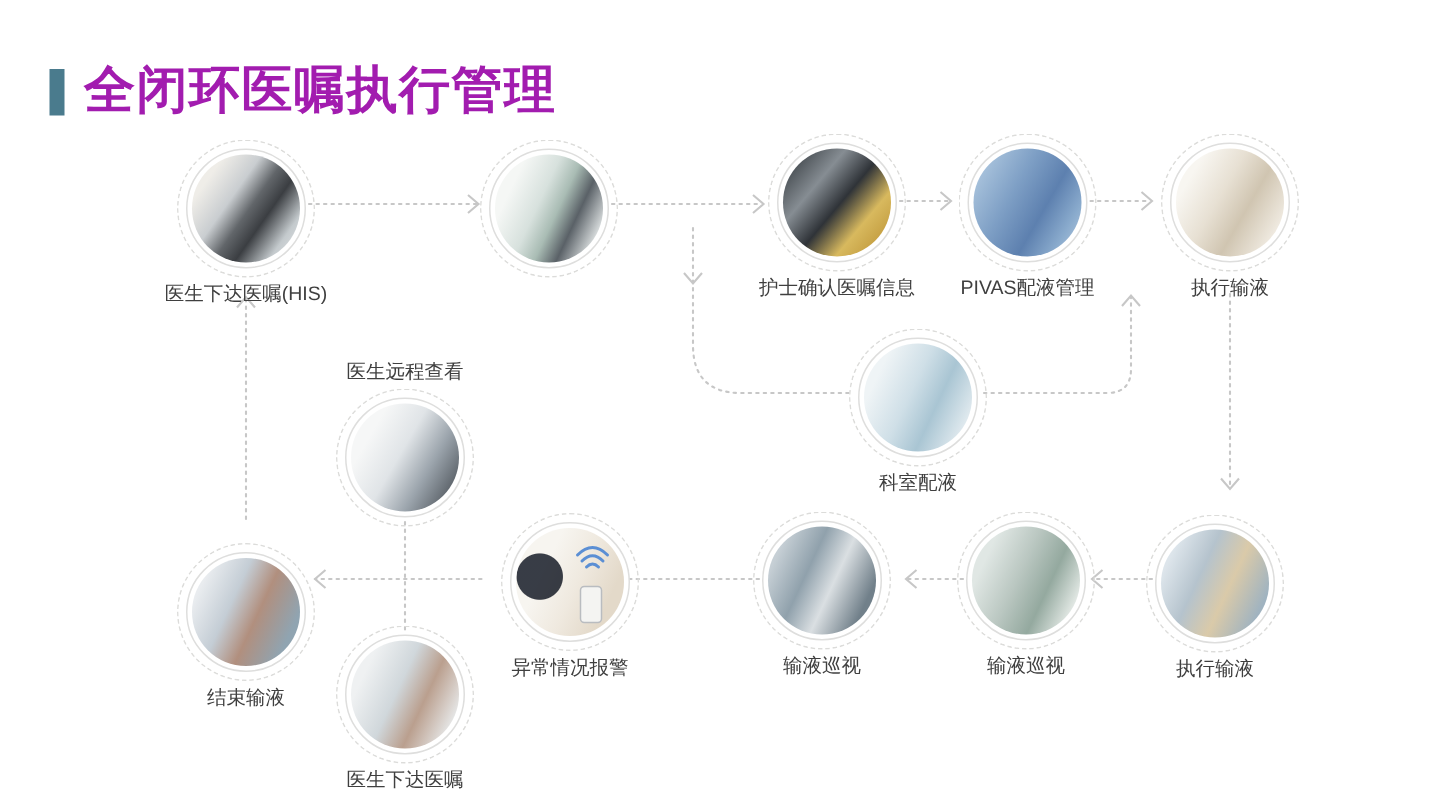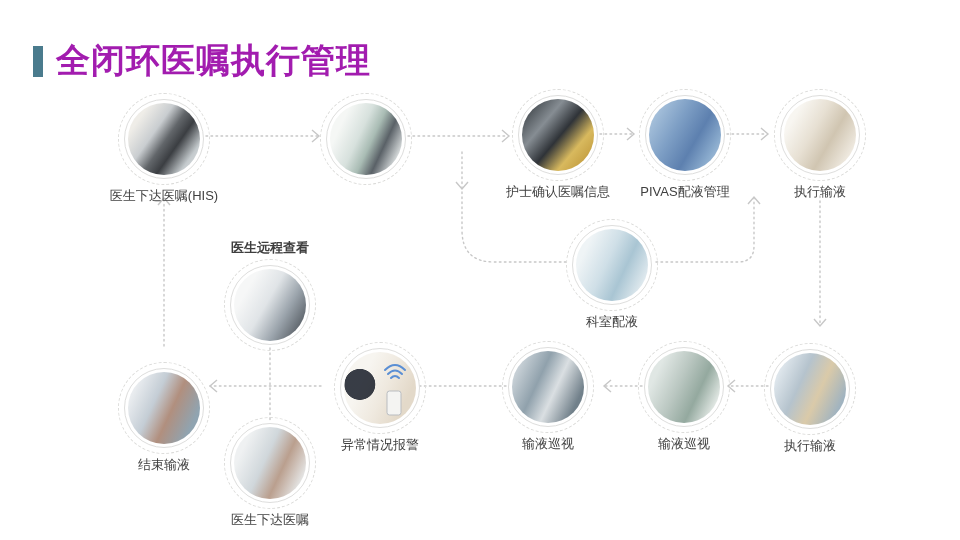--- a/index.html
+++ b/index.html
@@ -29,21 +29,21 @@
   }
   .ring{
     position:absolute;inset:-6px;border-radius:50%;
     border:1px dashed #dcdcda;pointer-events:none;
   }
   .photo{width:72px;height:72px;border-radius:50%;position:relative;overflow:hidden;}
   .node-label{
     position:absolute;top:88px;left:50%;transform:translateX(-50%);
     font-size:13px;color:#3f3f3f;white-space:nowrap;text-align:center;
   }
-  .label-top .node-label{top:auto;bottom:88px;font-weight:bold;}
+  .label-top .node-label{top:auto;bottom:88px;}
   
   .p1{background:linear-gradient(125deg,#efede8 18%,#c9cdd0 38%,#62666a 52%,#3b3e42 64%,#c4cacd 82%,#e8ebec 100%);}
   .p2{background:linear-gradient(115deg,#f5f7f5 20%,#d7e1dd 42%,#a9bcb4 56%,#5a6167 70%,#e6eaea 90%);}
   .p3{background:linear-gradient(130deg,#4a5055 12%,#868d93 32%,#2f3338 52%,#d8b95e 72%,#c7a245 86%,#6e737a 100%);}
   .p4{background:linear-gradient(120deg,#aac4dd 10%,#7e9fc5 38%,#5d80af 62%,#8aabcd 82%,#b7cce1 100%);}
   .p5{background:linear-gradient(120deg,#f8f6f1 18%,#e7e0d3 42%,#d0c5b1 62%,#f1ece3 88%);}
   .p6{background:linear-gradient(120deg,#f6f7f7 22%,#e0e4e7 46%,#9ba4ac 68%,#646b72 86%);}
   .p7{background:linear-gradient(115deg,#eff4f6 18%,#cfdfe7 44%,#a9c5d3 64%,#e5edf1 90%);}
   .p8{background:linear-gradient(115deg,#e9ecef 14%,#c4cdd5 38%,#b18f7e 58%,#90a4b1 84%);}
   .p9{background:linear-gradient(115deg,#f7f5f0 30%,#efe9df 55%,#e3d9c9 80%),radial-gradient(circle at 22% 45%,#3a3f4a 0 22%,transparent 23%);background-blend-mode:multiply;}

